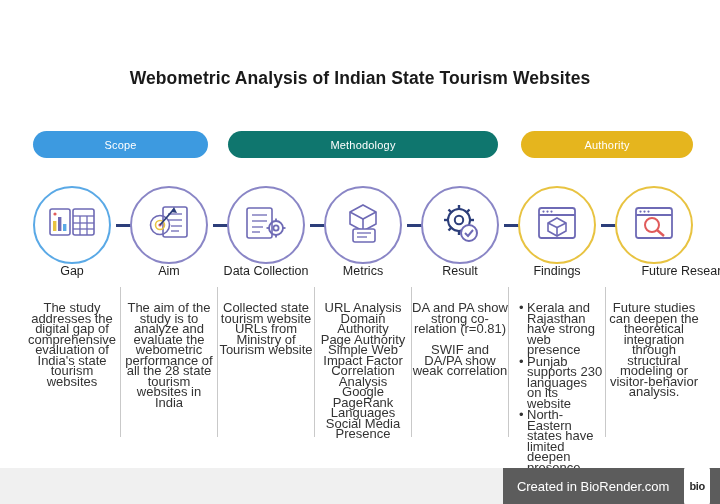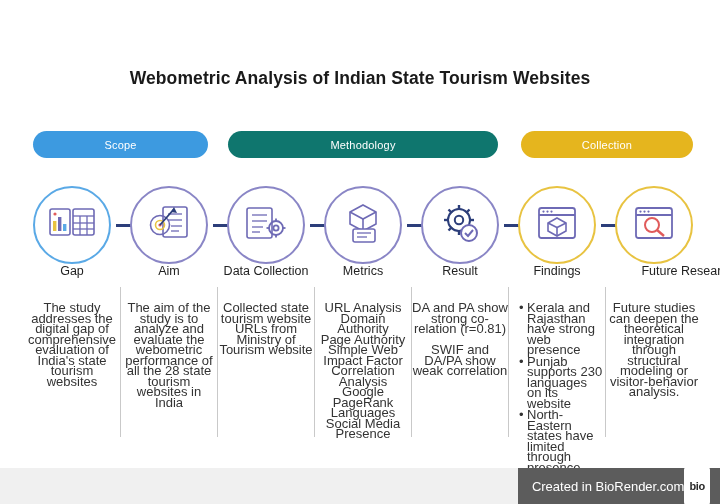--- a/index.html
+++ b/index.html
@@ -179,21 +179,21 @@
   }
   .footer-bar {
     position: absolute;
     right: 0;
     bottom: 0;
     height: 36px;
     background: #5c5c5c;
     display: flex;
     align-items: center;
     padding: 0 10px 0 14px;
-    gap: 0;
+    gap: 15px;
   }
   .footer-text {
     color: #ffffff;
     font-size: 13px;
   }
   .footer-logo {
     background: #ffffff;
     color: #2a2a2a;
     font-size: 11px;
     font-weight: bold;
@@ -210,21 +210,21 @@
   <div class="title">Webometric Analysis of Indian State Tourism Websites</div>
 
   <div class="banners">
     <div class="banner banner-scope">
       <span>Scope</span>
     </div>
     <div class="banner banner-method">
       <span>Methodology</span>
     </div>
     <div class="banner banner-conclusion">
-      <span>Collection</span>
+      <span>Authority</span>
     </div>
   </div>
 
   <div class="circles">
 
     <div class="node" style="left:33px;">
       <div class="circle c-blue">
         <span>
           <svg width="46" height="36" viewBox="0 0 46 36">
             <rect x="1" y="4" width="20" height="26" rx="2" fill="#fff" stroke="#6e6ab5" stroke-width="1.6"></rect>
@@ -413,21 +413,21 @@
 Google PageRank
 Languages
 Social Media Presence</div>
     <div class="body-col" style="left:412px; top:5px; white-space: pre-line;">DA and PA show strong co-relation (r=0.81)
 
 SWIF and DA/PA show weak correlation</div>
     <div class="body-col" style="left:509px; top:5px;">
       <ul>
         <li>Kerala and Rajasthan have strong web presence</li>
         <li>Punjab supports 230 languages on its website</li>
-        <li>North-Eastern states have limited through presence</li>
+        <li>North-Eastern states have limited deepen presence</li>
       </ul>
     </div>
     <div class="body-col" style="left:606px; top:5px;">Future studies can deepen the theoretical integration through structural modeling or visitor-behavior analysis.</div>
   </div>
 
   <div class="footer">
     <div class="footer-bar">
       <span class="footer-text">Created in BioRender.com</span>
       <span class="footer-logo">bio</span>
     </div>

